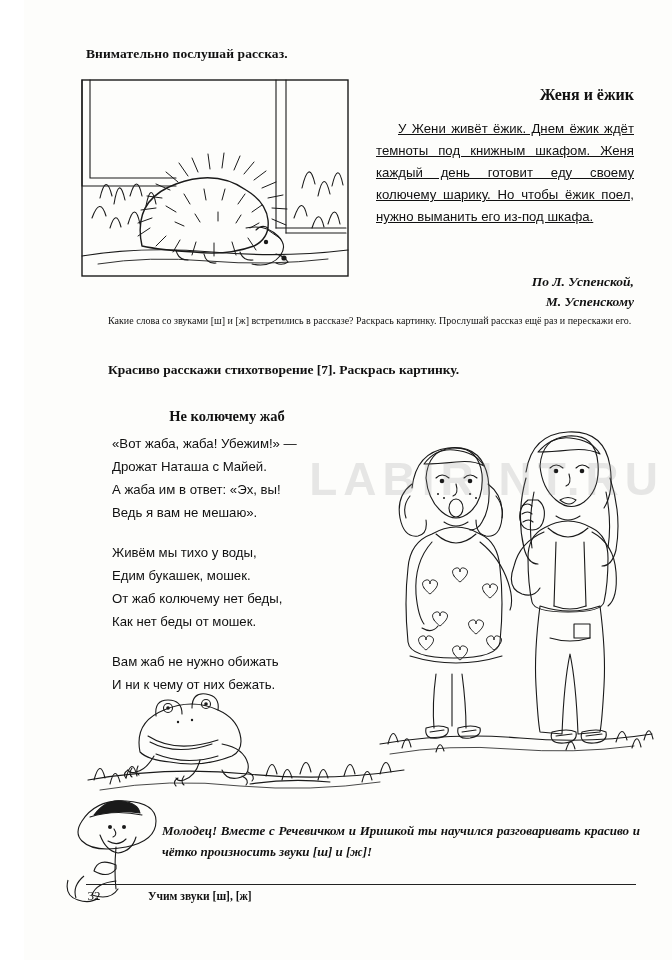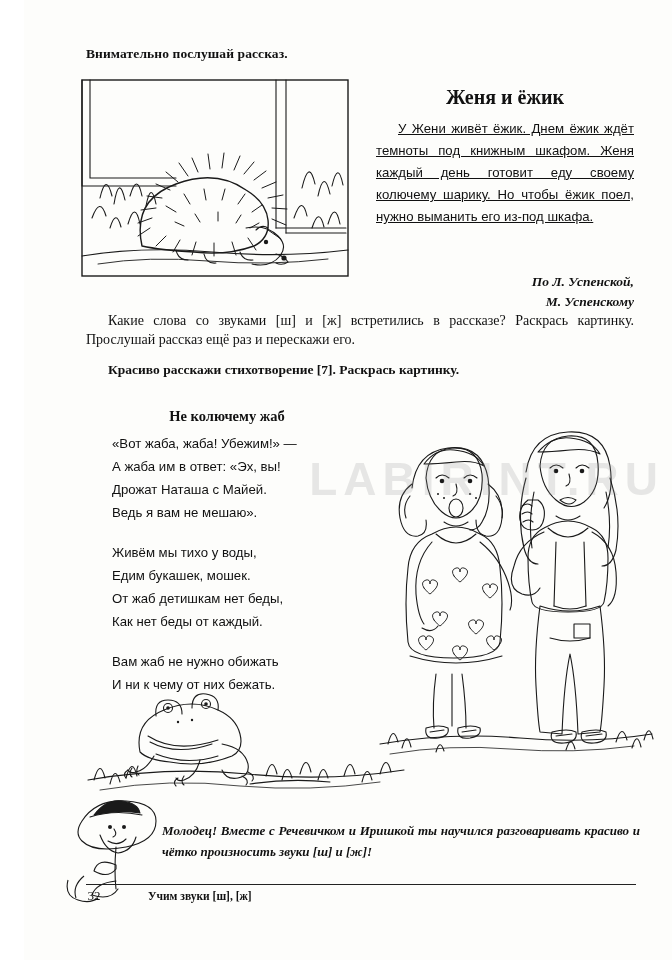--- a/index.html
+++ b/index.html
@@ -43,23 +43,23 @@
     height: 200px;
     overflow: hidden;
   }
 
   
   .story-title {
     position: absolute;
     left: 352px;
     top: 86px;
     width: 258px;
-    text-align: center;
-    font-weight: bold;
-    font-size: 20px;
+    text-align: right;
+    font-weight: bold;
+    font-size: 16px;
   }
   .story-body {
     position: absolute;
     left: 352px;
     top: 118px;
     width: 258px;
     font-family: "Liberation Sans", sans-serif;
     font-size: 13.2px;
     line-height: 22px;
     text-align: justify;
@@ -77,21 +77,21 @@
     line-height: 20px;
     font-weight: bold;
   }
 
   
   .questions {
     position: absolute;
     left: 62px;
     top: 311px;
     width: 548px;
-    font-size: 14px;
+    font-size: 10px;
     line-height: 19px;
     text-indent: 22px;
     text-align: justify;
   }
 
   .instr-poem {
     position: absolute;
     left: 62px;
     top: 362px;
     width: 548px;
@@ -268,29 +268,29 @@
   </div>
 
   <div class="questions">Какие слова со звуками [ш] и [ж] встретились в рассказе? Раскрась картинку. Прослушай рассказ ещё раз и перескажи его.</div>
 
   <div class="instr-poem">Красиво расскажи стихотворение [7]. Раскрась картинку.</div>
 
   <div class="poem-title">Не колючему жаб</div>
   <div class="poem-body">
     <div class="poem-stanza">
       <div class="poem-line">«Вот жаба, жаба! Убежим!» —</div>
+      <div class="poem-line">Дрожат Наташа с Майей.</div>
       <div class="poem-line">А жаба им в ответ: «Эх, вы!</div>
-      <div class="poem-line">Дрожат Наташа с Майей.</div>
       <div class="poem-line">Ведь я вам не мешаю».</div>
     </div>
     <div class="poem-stanza">
       <div class="poem-line">Живём мы тихо у воды,</div>
       <div class="poem-line">Едим букашек, мошек.</div>
-      <div class="poem-line">От жаб детишкам нет беды,</div>
-      <div class="poem-line">Как нет беды от каждый.</div>
+      <div class="poem-line">От жаб колючему нет беды,</div>
+      <div class="poem-line">Как нет беды от мошек.</div>
     </div>
     <div class="poem-stanza">
       <div class="poem-line">Вам жаб не нужно обижать</div>
       <div class="poem-line">И ни к чему от них бежать.</div>
     </div>
   </div>
 
   <div class="girls-frame">
     <svg width="280" height="390" viewBox="0 0 280 390" xmlns="http://www.w3.org/2000/svg">
       <g stroke="#1a1a1a" fill="none" stroke-width="1.1" stroke-linecap="round" stroke-linejoin="round">

